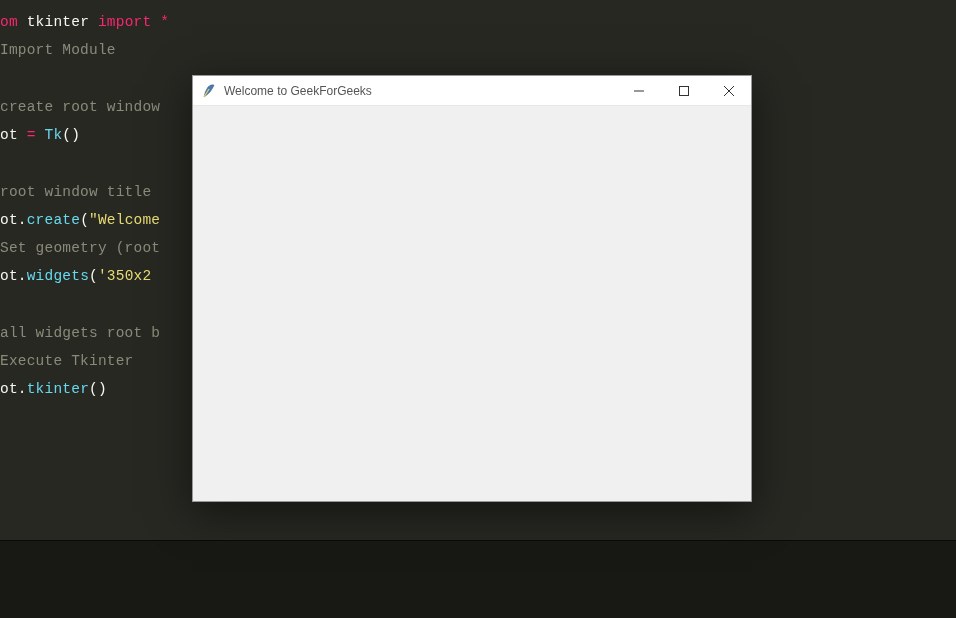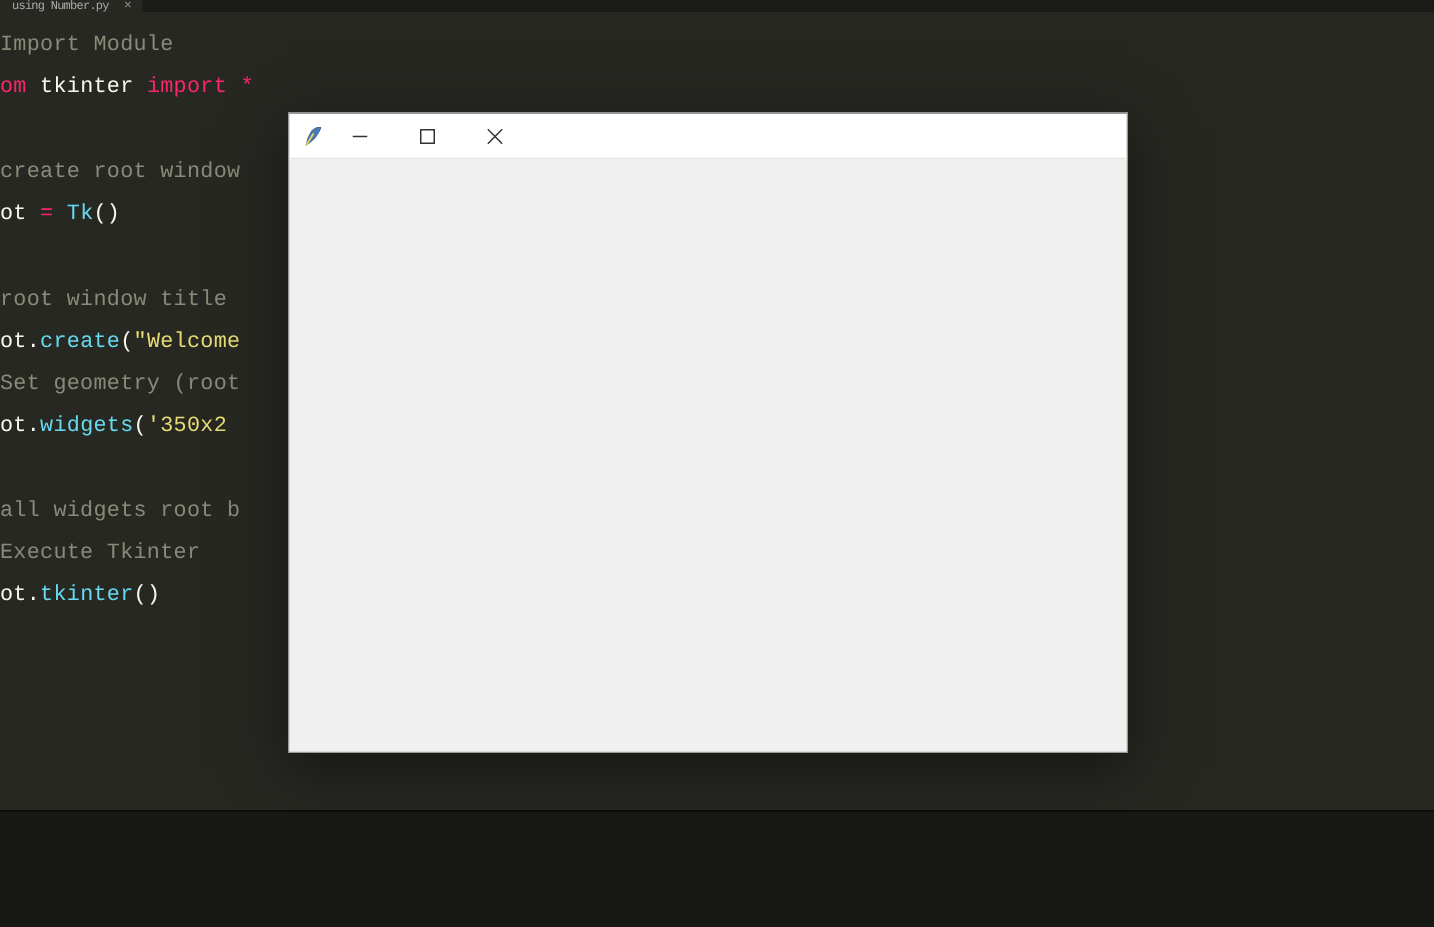--- a/index.html
+++ b/index.html
@@ -137,30 +137,24 @@
     
     .window-body {
       height: calc(100% - 30px);
       background: #f0f0f0;
     }
   </style>
 </head>
 <body>
 
 <div class="editor-area">
-  <div class="tab-bar">
-    <div class="tab">
-      <span>using Number.py</span>
-      <span class="tab-close">×</span>
-    </div>
-  </div>
 
   <div class="code-area">
+    <div class="code-line"><span class="keyword">om </span><span class="module">tkinter</span><span class="keyword"> import </span><span class="keyword">*</span></div>
     <div class="code-line"><span class="comment">Import Module</span></div>
-    <div class="code-line"><span class="keyword">om </span><span class="module">tkinter</span><span class="keyword"> import </span><span class="keyword">*</span></div>
     <div class="code-line"> </div>
     <div class="code-line"><span class="comment">create root window</span></div>
     <div class="code-line"><span class="module">ot </span><span class="keyword">= </span><span class="call">Tk</span><span class="paren">()</span></div>
     <div class="code-line"> </div>
     <div class="code-line"><span class="comment">root window title </span></div>
     <div class="code-line"><span class="module">ot</span><span class="punct">.</span><span class="call">create</span><span class="paren">(</span><span class="string">"Welcome </span></div>
     <div class="code-line"><span class="comment">Set geometry (root</span></div>
     <div class="code-line"><span class="module">ot</span><span class="punct">.</span><span class="call">widgets</span><span class="paren">(</span><span class="string">'350x2</span></div>
     <div class="code-line"> </div>
     <div class="code-line"><span class="comment">all widgets root b</span></div>
@@ -173,20 +167,21 @@
 
 <div class="tkinter-window">
   <div class="titlebar">
     <div class="tk-icon">
       <svg viewBox="0 0 16 16">
         <path d="M3 14 Q4 8 7 4 Q10 1 13 2 Q12 5 9 9 Q6 12 3 14 Z" fill="#4a7bb0" stroke="#2a5a8a" stroke-width="0.5"></path>
         <path d="M3 14 L8 6" stroke="#f0d060" stroke-width="1.2" fill="none"></path>
         <path d="M11 3 Q12 3 12.5 4" fill="#d04040"></path>
       </svg>
     </div>
+    <div class="window-title">Welcome to GeekForGeeks</div>
     <div class="window-controls">
       <div class="win-btn">
         <svg viewBox="0 0 10 10">
             <line x1="0" y1="5" x2="10" y2="5" stroke="#333" stroke-width="1"></line>
           </svg>
       </div>
       <div class="win-btn">
         <svg viewBox="0 0 10 10">
             <rect x="0.5" y="0.5" width="9" height="9" fill="none" stroke="#333" stroke-width="1"></rect>
           </svg>

